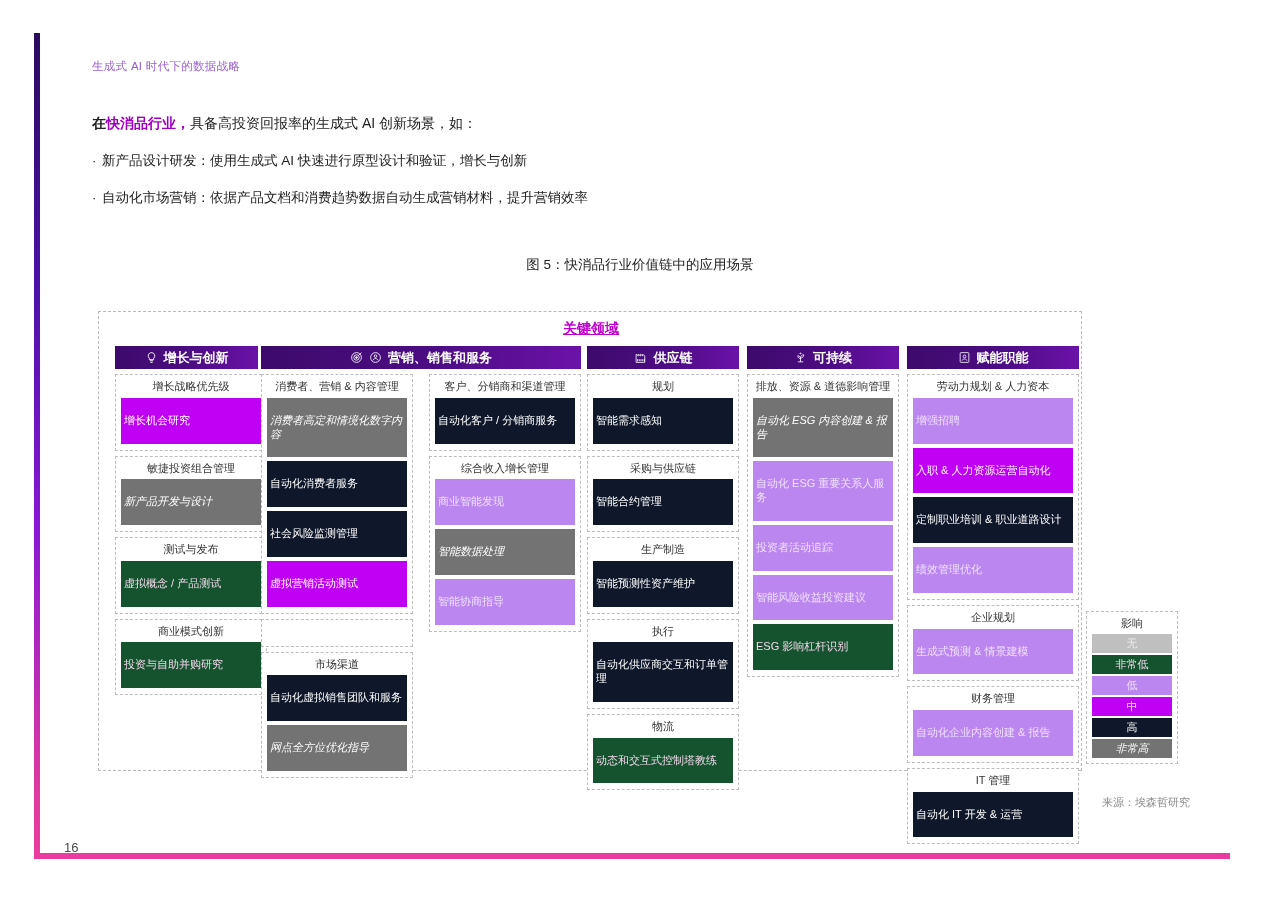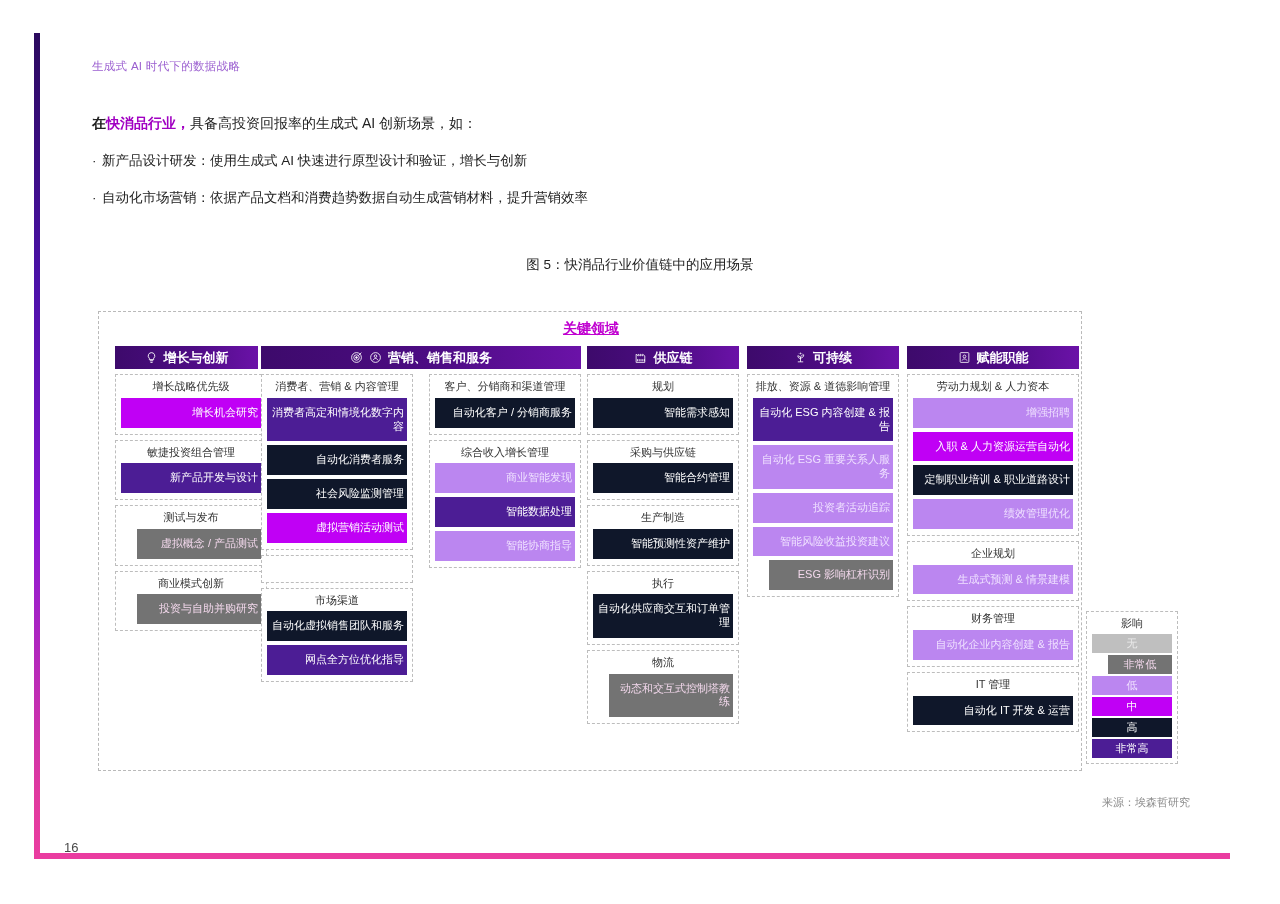--- a/index.html
+++ b/index.html
@@ -74,32 +74,32 @@
     padding:4px 5px 6px 5px;
     margin-top:5px;
     box-sizing:border-box;
     background:#fff;
   }
   .group-title{
     text-align:center;font-size:11px;color:#333;
     line-height:1.25;padding:1px 0 4px 0;
   }
   .cell{
-    font-size:11px;color:#fff;text-align:right;
-    line-height:1.25;padding:8px 3px;margin-bottom:4px;
+    font-size:11px;color:#fff;text-align:left;
+    line-height:1.25;padding:16px 3px;margin-bottom:4px;
     box-sizing:border-box;
   }
   .cell:last-child{margin-bottom:0;}
   
   .imp-none     {background:#bfbfbf;color:#e9e9e9;}
-  .imp-verylow  {background:#737373;color:#f3d8ec;margin-left:16px;}
+  .imp-verylow  {background:#14532d;color:#f3d8ec;}
   .imp-low      {background:#bb86f0;color:#efe0ff;}
   .imp-med      {background:#c000f5;color:#ffffff;}
   .imp-high     {background:#0f172a;color:#ffffff;}
-  .imp-veryhigh {background:#4c1d95;color:#ffffff;}
+  .imp-veryhigh {background:#737373;color:#ffffff;font-style:italic;}
   
   .empty-box{
     border:1px dashed #bdbdbd;height:26px;margin-top:5px;background:#fff;
   }
   
   #legend{
     position:absolute;left:1086px;top:611px;width:92px;
     border:1px dashed #bdbdbd;padding:4px 5px 5px 5px;box-sizing:border-box;
     background:#fff;
   }

